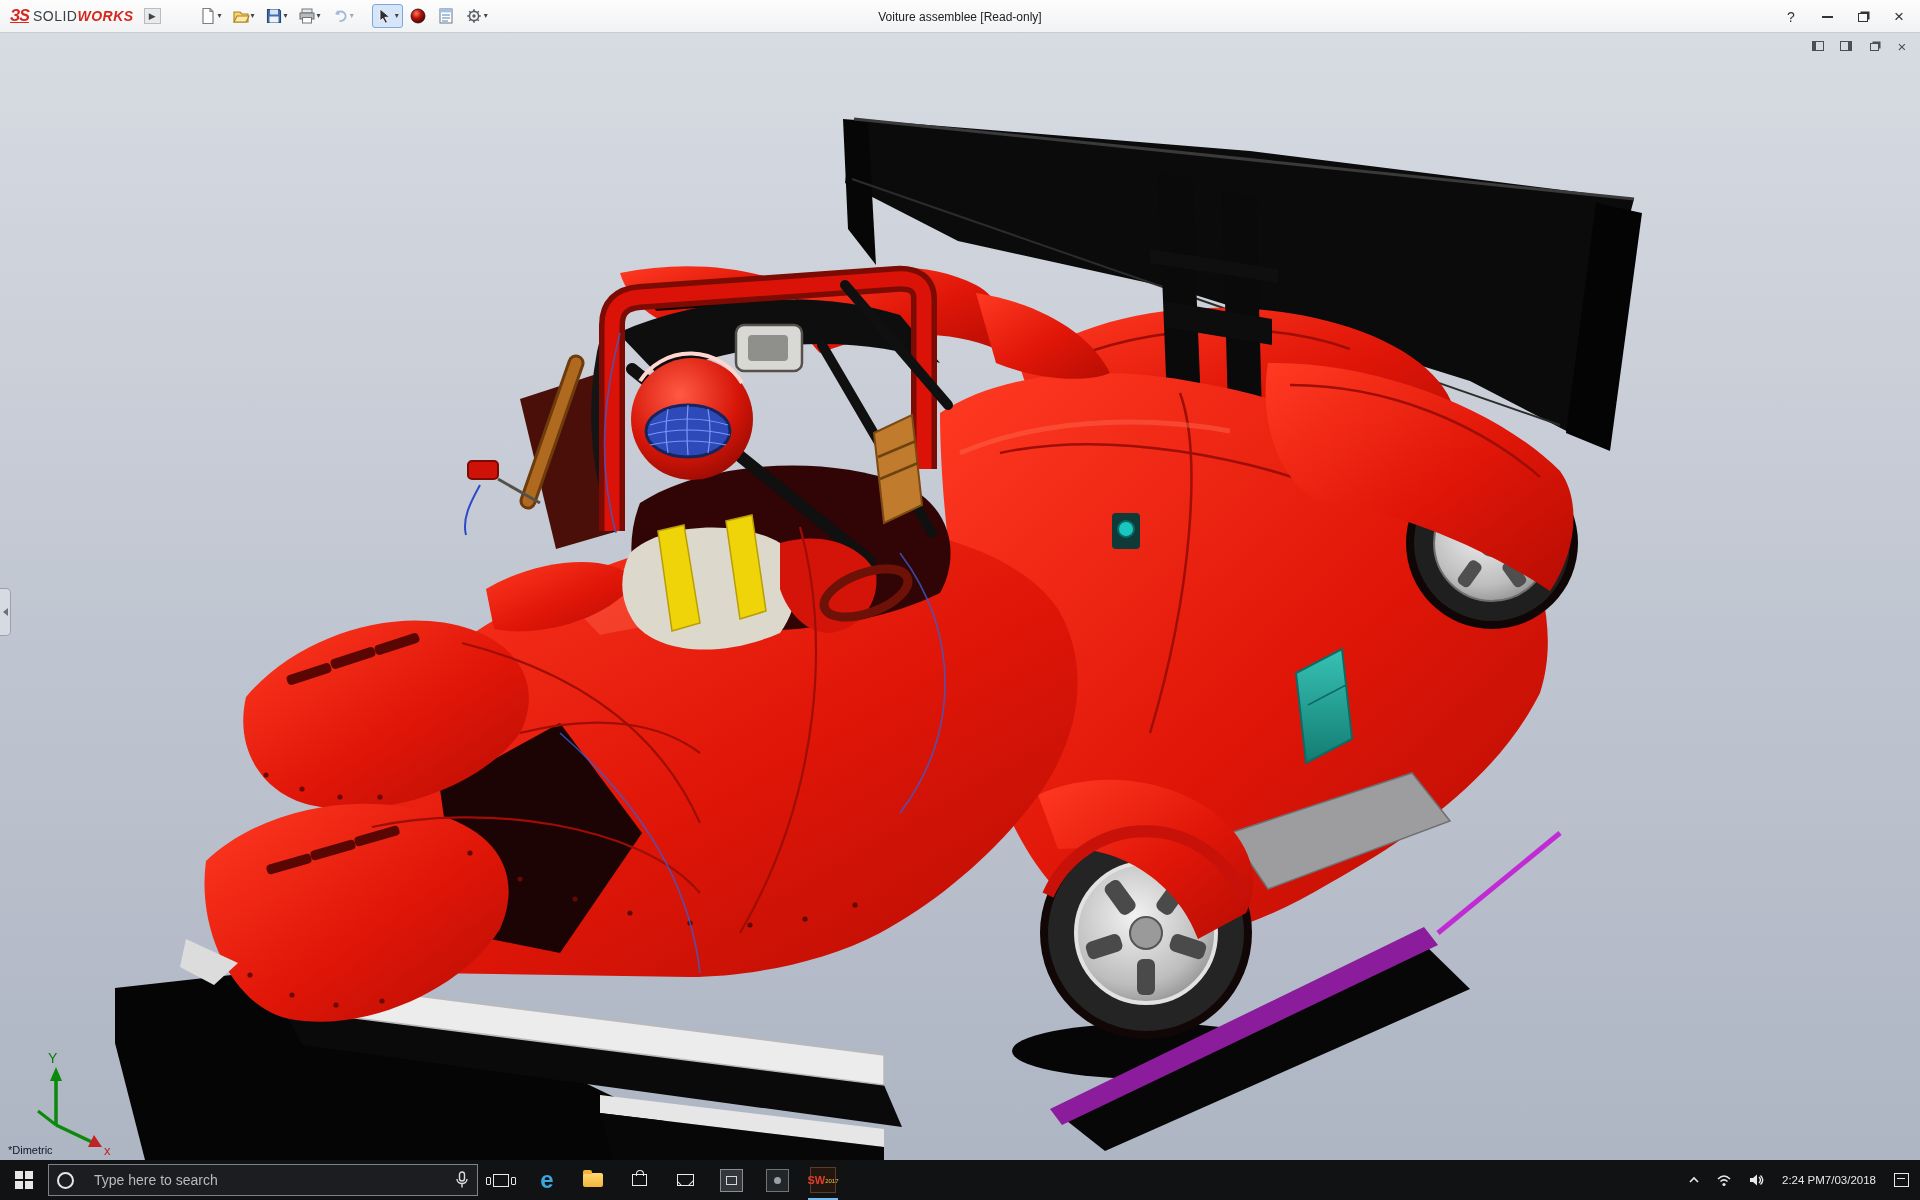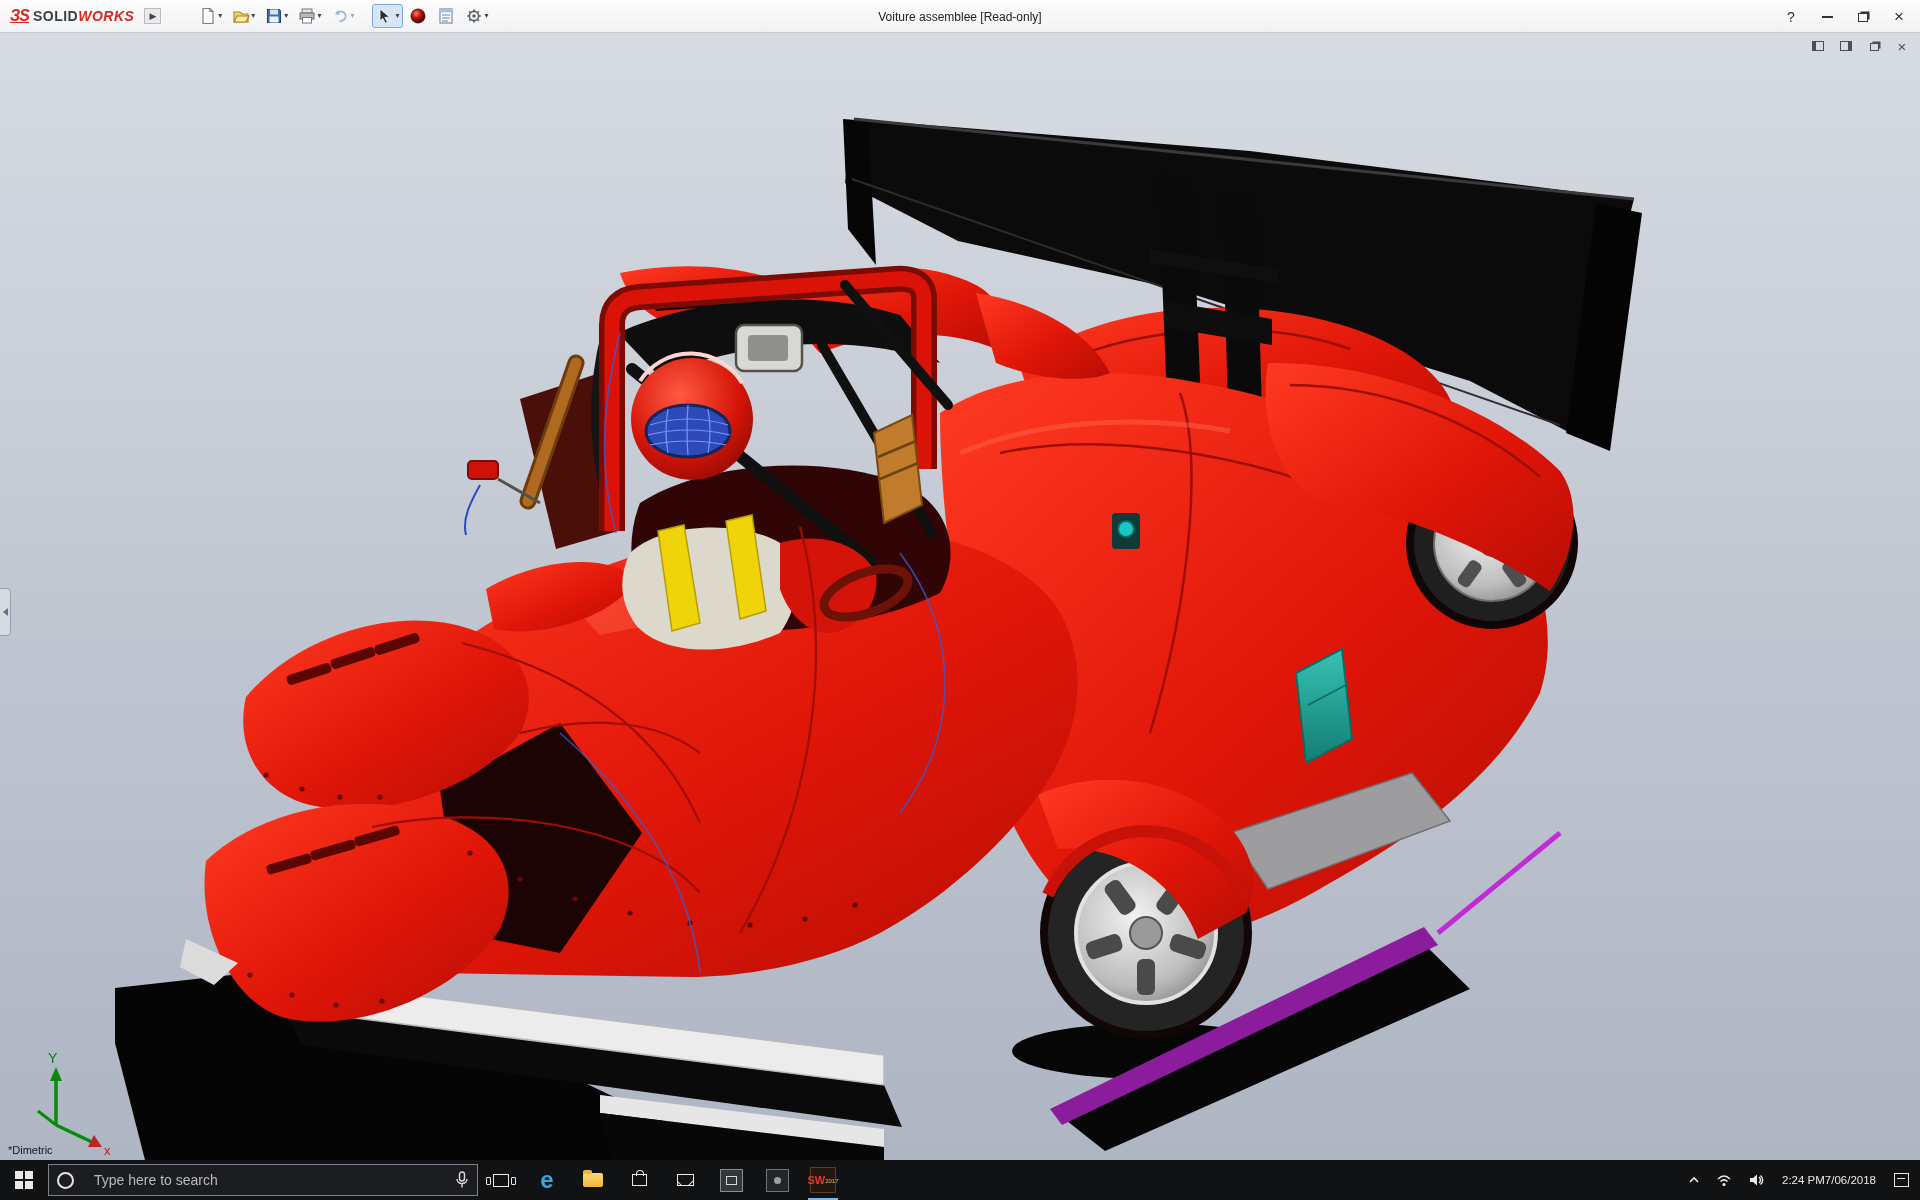--- a/index.html
+++ b/index.html
@@ -3,21 +3,21 @@
 <meta charset="utf-8">
 <style>
   * { margin:0; padding:0; box-sizing:border-box; }
   html,body { width:1920px; height:1200px; overflow:hidden; font-family:"Liberation Sans",sans-serif; background:#000; }
 
   
   .titlebar { position:absolute; top:0; left:0; width:1920px; height:33px; background:linear-gradient(#fdfdfd,#f1f2f4); border-bottom:1px solid #c9cccf; display:flex; align-items:center; z-index:30; }
   .brand { display:flex; align-items:center; gap:4px; padding:0 8px 0 10px; }
   .brand-mark { font-style:italic; font-weight:bold; font-size:16px; color:#d6281e; letter-spacing:-1px;text-decoration:underline; }
   .brand-word { font-size:14px; letter-spacing:.5px; }
-  .brand-word .solid { font-weight:bold; color:#3a3f45; }
+  .brand-word .solid { font-weight:normal; color:#3a3f45; }
   .brand-word .works { font-weight:bold; color:#d6281e;font-style:italic; }
   .flyout-tab { font-size:9px; color:#444; border:1px solid #b9bcc0; background:#e9eaec; padding:2px 4px; margin-left:6px; cursor:pointer; }
   .tb-icons { display:flex; align-items:center; gap:2px; margin-left:26px; }
   .tb-btn { display:flex; align-items:center; gap:1px; padding:2px 3px; border:1px solid transparent; border-radius:3px; cursor:pointer; }
   .tb-btn.active { background:#d6e6f8; border-color:#7fa8d8; }
   .tb-btn.disabled { opacity:.45; }
   .caret { font-size:8px; color:#444; line-height:8px; }
   .tb-sep { width:10px; }
   .title-center { position:absolute; left:50%; transform:translateX(-50%); top:0; height:33px; display:flex; align-items:center; font-size:12px; color:#222; white-space:nowrap; }
   .win-controls { position:absolute; right:4px; top:0; height:33px; display:flex; align-items:center; gap:2px; }
@@ -510,19 +510,19 @@
     </div>
     <div class="tray-btn">
       <svg width="16" height="14">
           <polygon points="2,5 5,5 9,1.5 9,12.5 5,9 2,9" fill="#e8e8e8"></polygon>
           <path d="M11 4 C13 6 13 8 11 10" fill="none" stroke="#e8e8e8" stroke-width="1.4"></path>
           <path d="M12.5 2.5 C15.5 5.5 15.5 8.5 12.5 11.5" fill="none" stroke="#e8e8e8" stroke-width="1.4"></path>
         </svg>
     </div>
     <div class="tk-clock">
       <span>2:24 PM</span>
-      <span>7/06/2018</span>
+      <span>7/03/2018</span>
     </div>
     <div class="tray-btn">
         <span class="ac-ic"></span>
       </div>
   </div>
 </div>
 
 </body></html>

